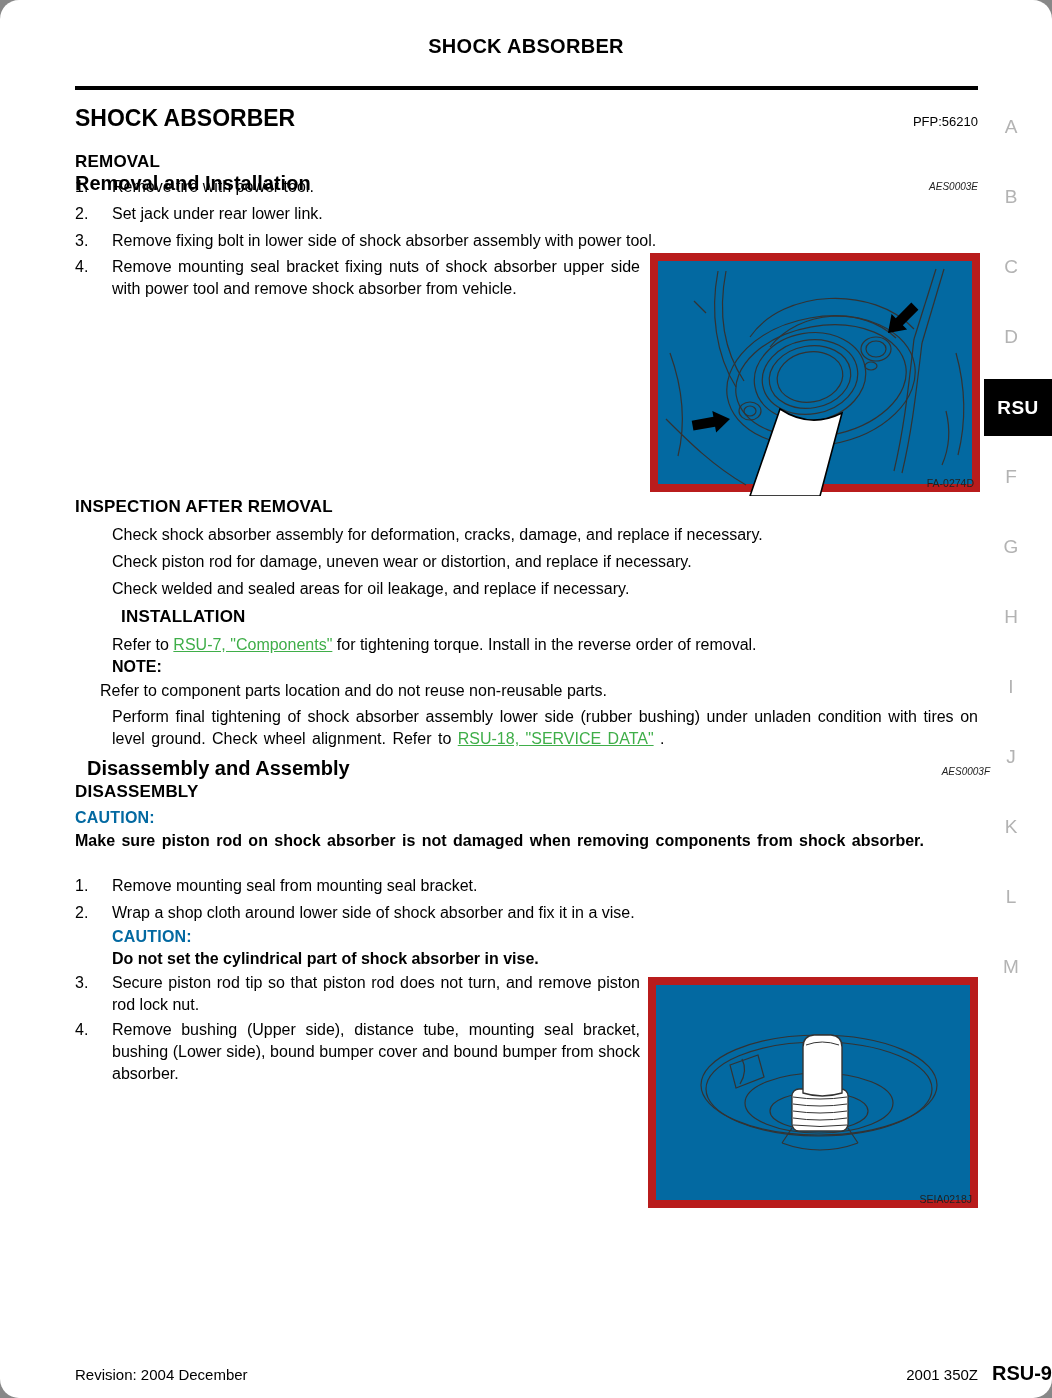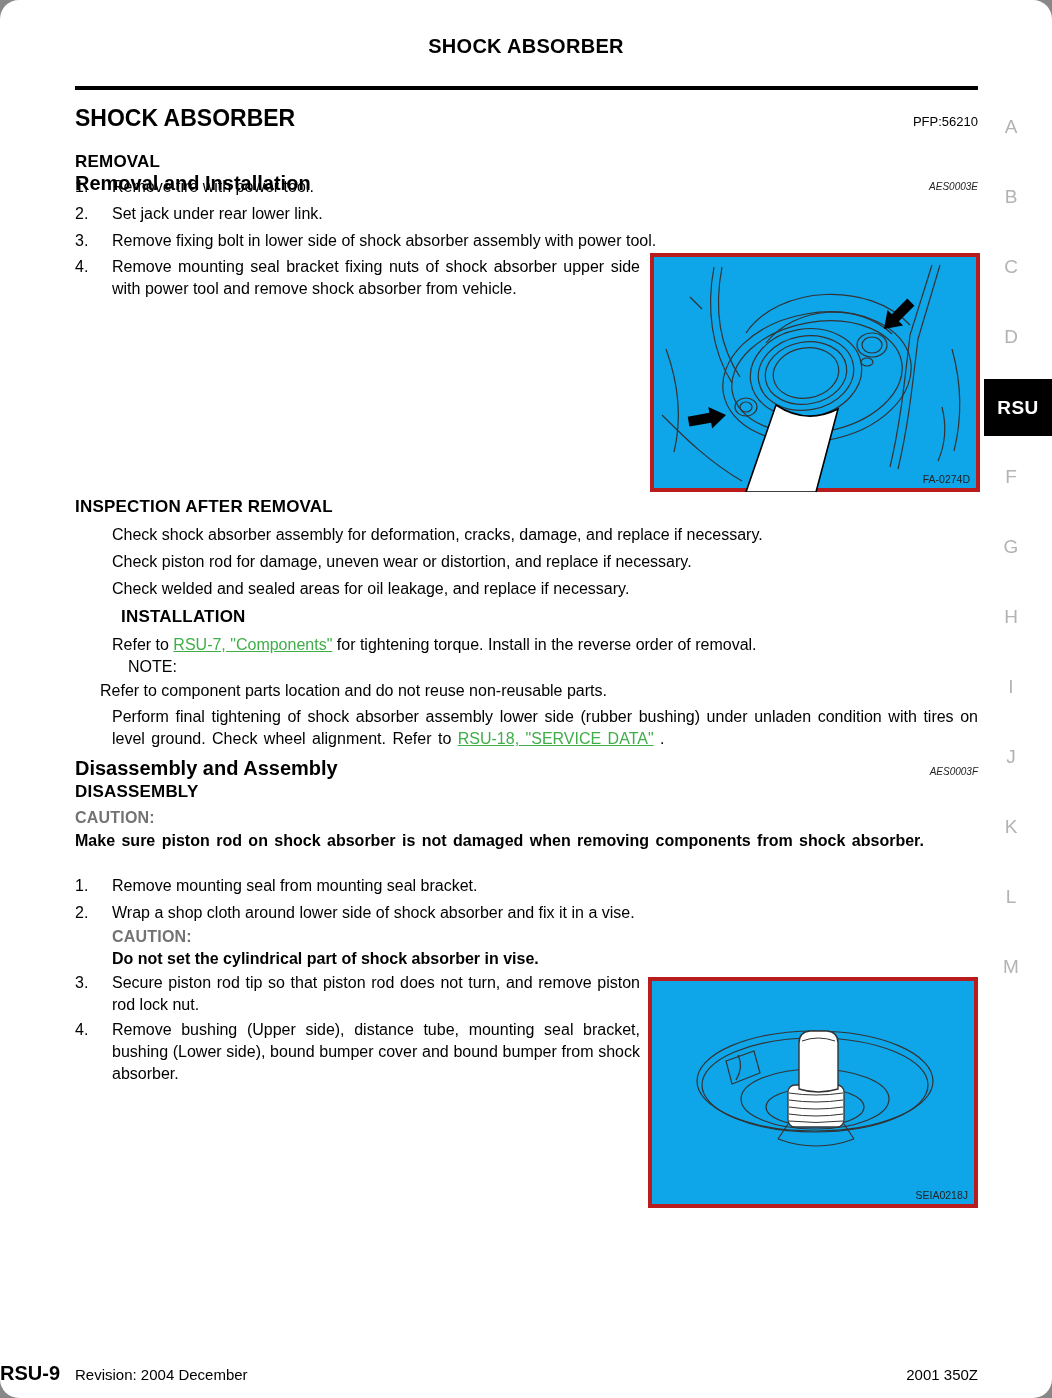--- a/index.html
+++ b/index.html
@@ -19,32 +19,32 @@
   .pfp  { font-size:13px;margin-top:20px; }
   .code { font-size:10px; font-style:italic; color:#222; }
   .list { left:75px; width:903px; }
   .list .item { display:flex; margin-bottom:5px; }
   .num  { flex:0 0 37px; font-size:16px; line-height:22px; }
   .txt  { flex:1; font-size:16px; line-height:22px; }
   .txt.narrow { flex:0 0 528px; text-align:justify; }
   .dotcol { flex:0 0 37px; padding-left:7px; }
   .dot { width:7px; height:7px; background:#000; border-radius:50%; margin-top:8px; }
   .link { color:#3fae49; text-decoration:underline; cursor:pointer; }
-  .note-label { left:128px; font-size:16px; font-weight:normal;text-align:center; }
+  .note-label { left:112px; font-size:16px; font-weight:bold;text-align:center; }
   .note-text  { left:100px; width:866px; font-size:16px; line-height:22px; }
-  .caution-label { font-size:16px; font-weight:bold; color:#737373; letter-spacing:.2px; }
+  .caution-label { font-size:16px; font-weight:bold; color:#0369a1; letter-spacing:.2px; }
   .caution-bold  { font-size:16px; line-height:22px; font-weight:bold; }
   .just { text-align:justify; word-spacing:2px; }
-  .figure { border:4px solid #b91c1c; background:#0ea5e9; }
+  .figure { border:8px solid #b91c1c; background:#0369a1; }
   .sidebar-letter { left:996px; width:30px; text-align:center; font-size:19px; color:#b3b3b3; }
   .rsu-tab { left:984px; top:379px; width:68px; height:57px; background:#000;
              display:flex; align-items:center; justify-content:center;
              color:#fff; font-size:19px; font-weight:bold; letter-spacing:.5px; }
   .footer-left  { left:75px;  top:1366px; font-size:15px; }
-  .footer-center{ left:0; top:1362px; width:1052px; text-align:left; font-size:20px; font-weight:bold; }
+  .footer-center{ left:0; top:1362px; width:1052px; text-align:right; font-size:20px; font-weight:bold; }
   .footer-right { top:1366px; right:74px; font-size:15px; }
 </style>
 </head>
 <body>
 
 <div id="page">
 
   <div class="abs h-top" style="top:35px;">SHOCK ABSORBER</div>
   <div class="abs rule" style="top:86px;"></div>
 
@@ -145,21 +145,21 @@
   </div>
   <div class="abs note-label" style="top:658px;">NOTE:</div>
   <div class="abs note-text" style="top:680px;">Refer to component parts location and do not reuse non-reusable parts.</div>
   <div class="abs list" style="top:706px;">
     <div class="item">
       <span class="dotcol"><span class="dot"></span></span>
       <span class="txt just"><span>Perform final tightening of shock absorber assembly lower side (rubber bushing) under unladen condition with tires on level ground. Check wheel alignment. Refer to </span><a class="link">RSU-18, "SERVICE DATA"</a><span> .</span></span>
     </div>
   </div>
 
-  <div class="abs row-between" style="top:757px;">
+  <div class="abs row-between" style="top:757px;margin-left:12px;">
     <span class="h-title">Disassembly and Assembly</span>
     <span class="code">AES0003F</span>
   </div>
   <div class="abs h-sub" style="top:782px;">DISASSEMBLY</div>
   <div class="abs caution-label" style="left:75px; top:809px;">CAUTION:</div>
   <div class="abs caution-bold just" style="left:75px; top:830px; width:903px;">Make sure piston rod on shock absorber is not damaged when removing components from shock absorber.</div>
 
   <div class="abs list" style="top:875px;">
     <div class="item">
       <span class="num">1.</span>

